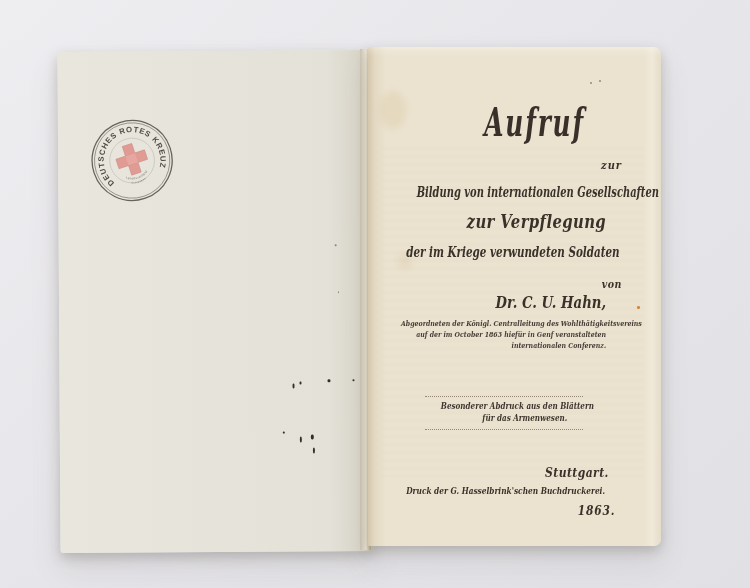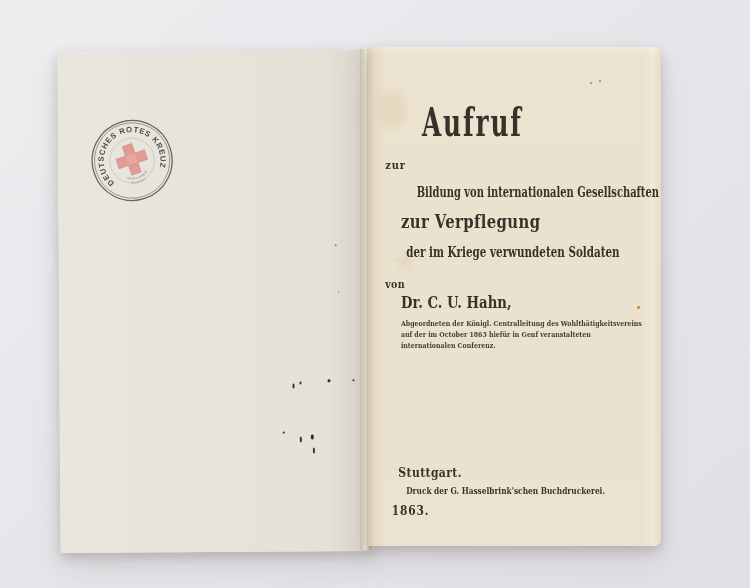--- a/index.html
+++ b/index.html
@@ -16,21 +16,21 @@
     background:linear-gradient(to right,#d4c7ad 0px,#e4d9c3 7px,#ebe3d0 18px,#ebe3d0 94%,#f0e9d9 97%,#e5dcc8 100%);
     border-radius:2px 7px 7px 2px;
     box-shadow:0 5px 12px rgba(105,100,92,.30),0 16px 30px rgba(105,100,92,.14),
                inset 0 14px 10px -12px rgba(255,255,250,.45);}
   .stamp{position:absolute;left:31px;top:66px;width:86px;height:86px;opacity:.93;}
   .speck{position:absolute;background:#332e28;border-radius:45%;}
   .stain{position:absolute;border-radius:50%;filter:blur(3px);}
   .ghost{position:absolute;left:14px;right:16px;top:100px;height:330px;opacity:.5;
     background:repeating-linear-gradient(to bottom,rgba(150,126,94,.06) 0 3px,rgba(0,0,0,0) 3px 8px);
     filter:blur(1px);}
-  .content{position:absolute;left:4px;right:26px;top:0;bottom:0;color:#3a322a;text-align:left;}
+  .content{position:absolute;left:4px;right:26px;top:0;bottom:0;color:#3a322a;text-align:right;font-style:italic;}
   .line{position:absolute;left:0;right:0;white-space:nowrap;font-weight:bold;}
   .t-title{top:51px;font-size:40px;letter-spacing:3px;transform:scaleX(.62);color:#39302a;}
   .t-zur{top:112px;font-size:11px;letter-spacing:1px;transform:scaleX(.9);}
   .t-l1{top:136px;font-size:15px;transform:scaleX(.66);}
   .t-l2{top:163px;font-size:19px;letter-spacing:.5px;transform:scaleX(.78);}
   .t-l3{top:197px;font-size:14px;transform:scaleX(.74);}
   .t-von{top:231px;font-size:10.5px;letter-spacing:.5px;transform:scaleX(.9);}
   .t-author{top:245px;font-size:17px;transform:scaleX(.78);}
   .t-note{top:271px;font-size:8px;line-height:11px;color:#463e36;transform:scaleX(.78);}
   .reprint{position:absolute;top:349px;left:50%;width:158px;margin-left:-79px;
@@ -103,19 +103,25 @@
       <div class="line t-l1">Bildung von internationalen Gesellschaften</div>
       <div class="line t-l2">zur Verpflegung</div>
       <div class="line t-l3">der im Kriege verwundeten Soldaten</div>
       <div class="line t-von">von</div>
       <div class="line t-author">Dr. C. U. Hahn,</div>
       <div class="line t-note">
         <div>Abgeordneten der Königl. Centralleitung des Wohlthätigkeitsvereins</div>
         <div>auf der im October 1863 hiefür in Genf veranstalteten</div>
         <div>internationalen Conferenz.</div>
       </div>
+      <div class="reprint">
+        <div class="reprint-inner">
+          <div>Besonderer Abdruck aus den Blättern</div>
+          <div>für das Armenwesen.</div>
+        </div>
+      </div>
       <div class="line t-city">Stuttgart.</div>
       <div class="line t-printer">Druck der G. Hasselbrink'schen Buchdruckerei.</div>
       <div class="line t-year">1863.</div>
     </div>
   </div>
 
 </div>
 
 </body></html>

